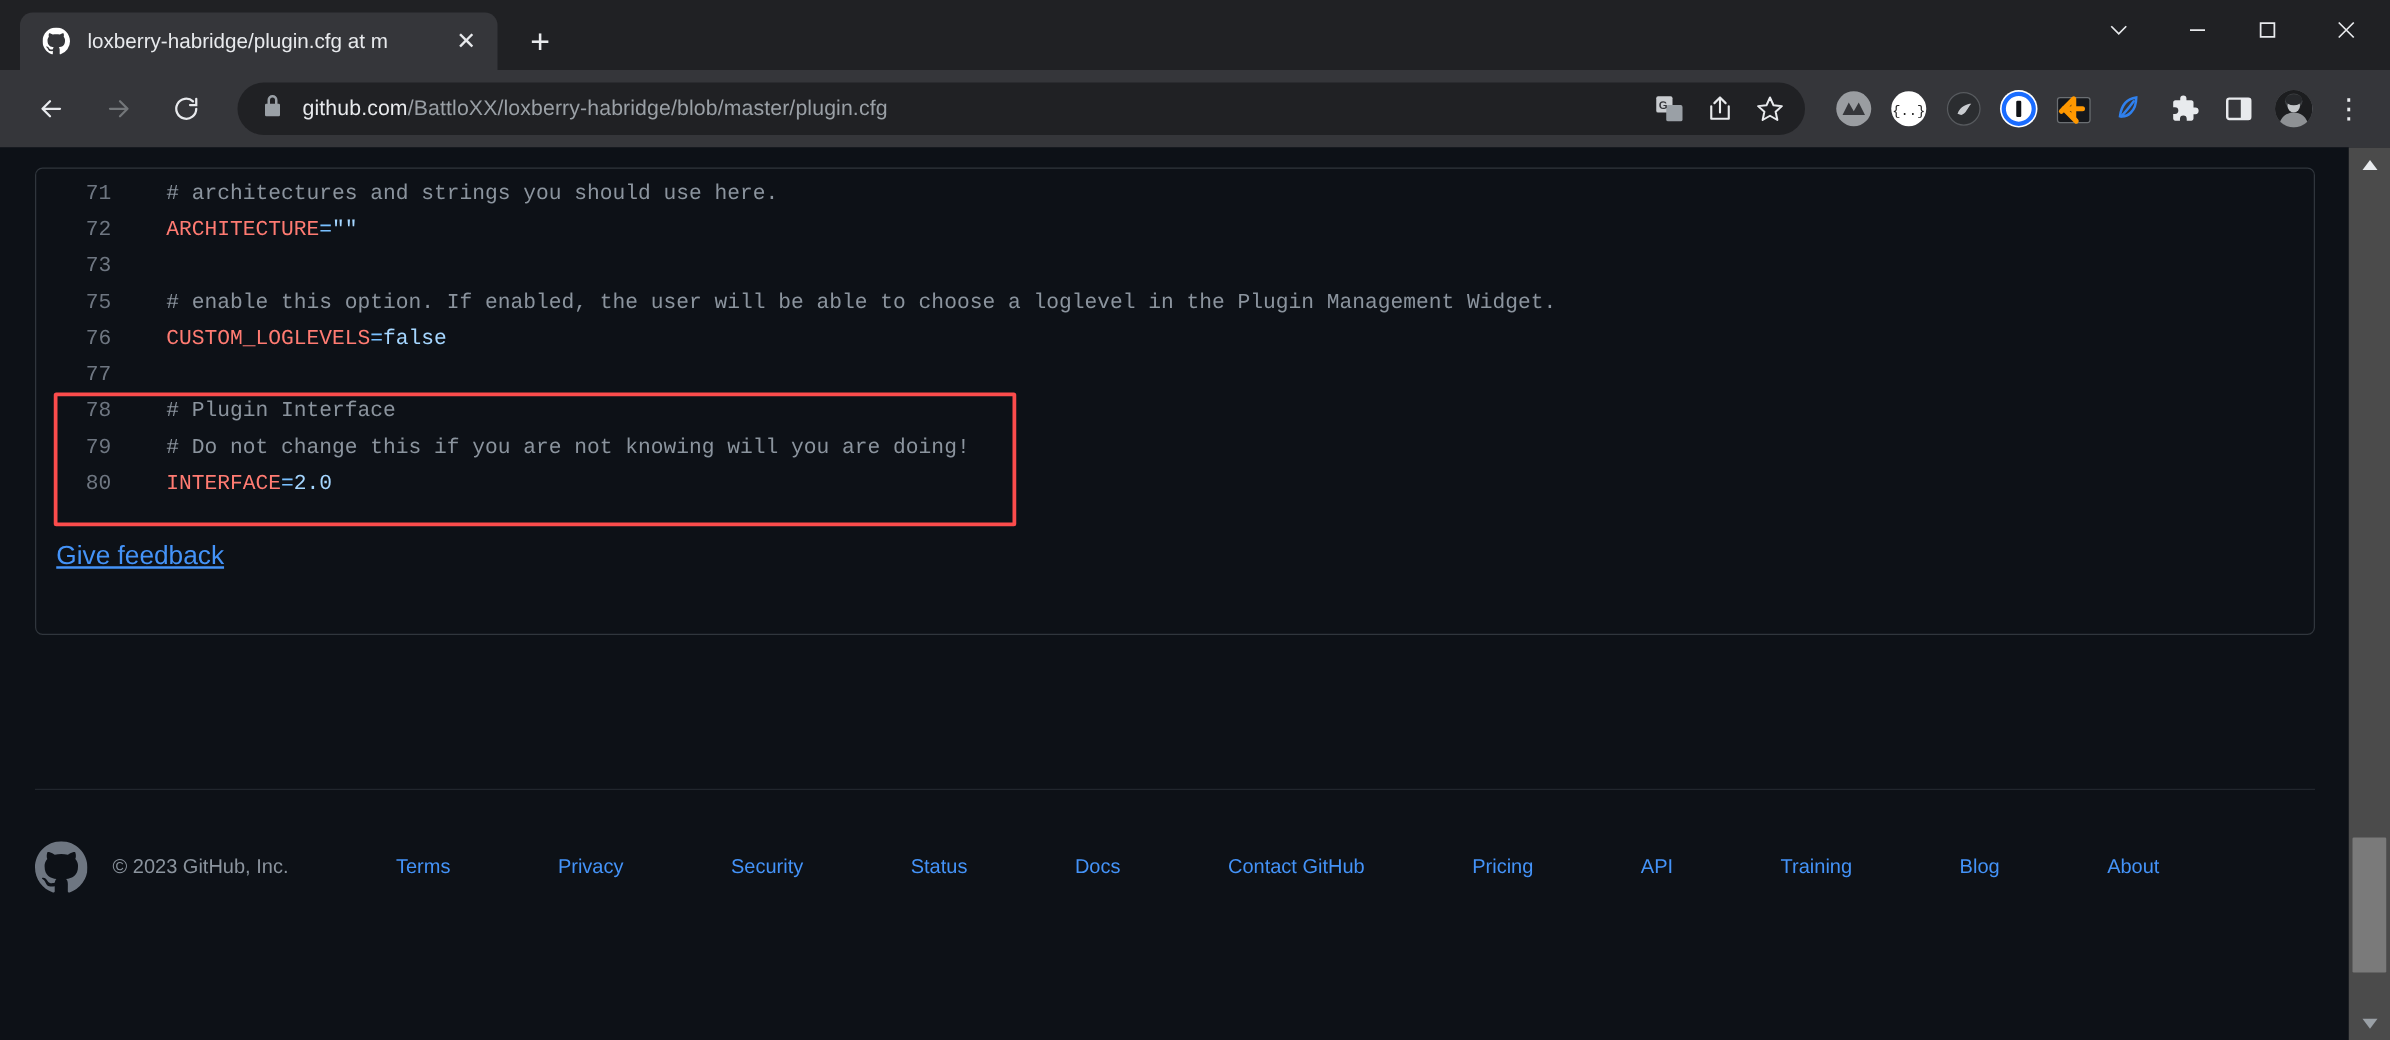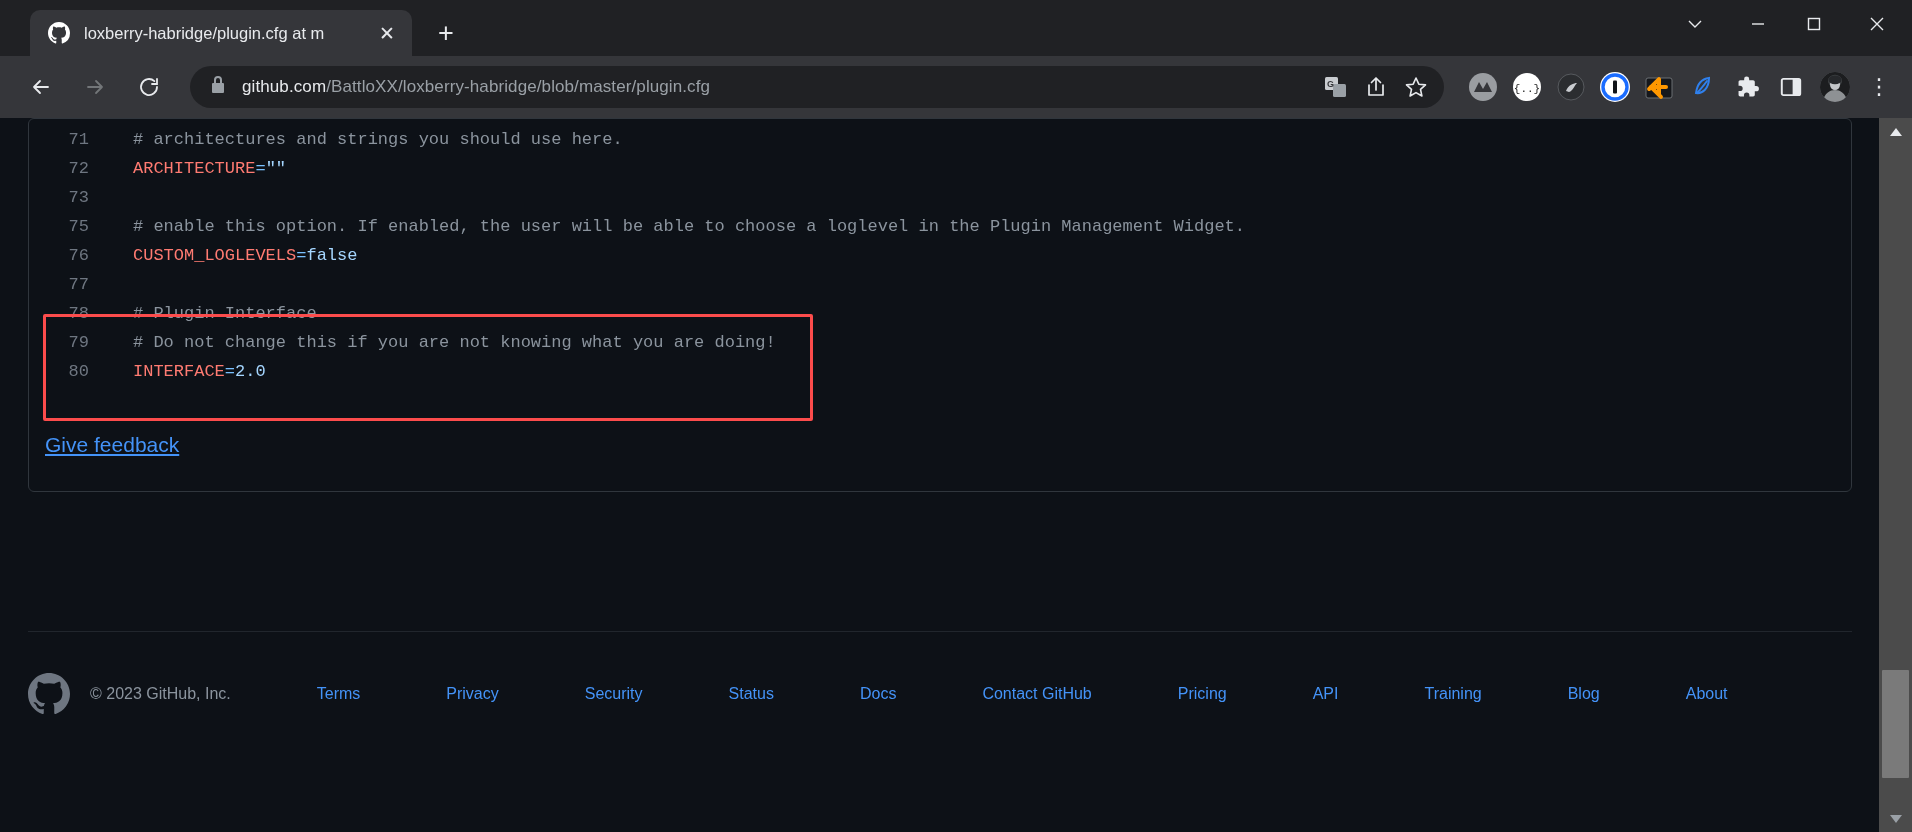--- a/index.html
+++ b/index.html
@@ -10,21 +10,21 @@
     overflow: hidden;
   }
 
   
   .browser { width: 1912px; height: 832px; position: relative; background: #0d1117; }
 
   .titlebar {
     height: 56px; background: #202124;
     display: flex; align-items: flex-end; position: relative;
   }
-  .tabstrip { display: flex; align-items: flex-end; padding-left: 30px; flex: 1; height: 100%; }
+  .tabstrip { display: flex; align-items: flex-end; padding-left: 16px; flex: 1; height: 100%; }
 
   .tab {
     display: flex; align-items: center;
     height: 46px; width: 382px;
     background: #35363a;
     border-radius: 10px 10px 0 0;
     padding: 0 12px 0 18px;
     position: relative;
   }
   .tab-favicon { width: 22px; height: 22px; flex: 0 0 22px; margin-right: 14px; }
@@ -92,21 +92,21 @@
   }
 
   
   .page {
     position: absolute; top: 118px; left: 0;
     width: 1879px; height: 714px;
     background: #0d1117; overflow: hidden;
   }
 
   .codebox {
-    position: absolute; left: 28px; top: 0;
+    position: absolute; left: 28px; top: 16px;
     width: 1824px; height: 374px;
     border: 1px solid #30363d; border-radius: 6px;
     background: #0d1117;
   }
   .codeline {
     display: flex; align-items: center; height: 29px;
     font-family: "Liberation Mono", monospace; font-size: 17px;
     white-space: pre;
   }
   .lnum {
@@ -369,21 +369,21 @@
           <span class="ltext"></span>
         </div>
 
         <div class="codeline">
           <span class="lnum">78</span>
           <span class="ltext"><span class="cmt"># Plugin Interface</span></span>
         </div>
 
         <div class="codeline">
           <span class="lnum">79</span>
-          <span class="ltext"><span class="cmt"># Do not change this if you are not knowing what you are doing!</span></span>
+          <span class="ltext"><span class="cmt"># Do not change this if you are not knowing will you are doing!</span></span>
         </div>
 
         <div class="codeline">
           <span class="lnum">80</span>
           <span class="ltext"><span class="key">INTERFACE</span><span class="op">=</span><span class="val">2.0</span></span>
         </div>
       </div>
     </div>
 
     <div class="redbox"></div>

